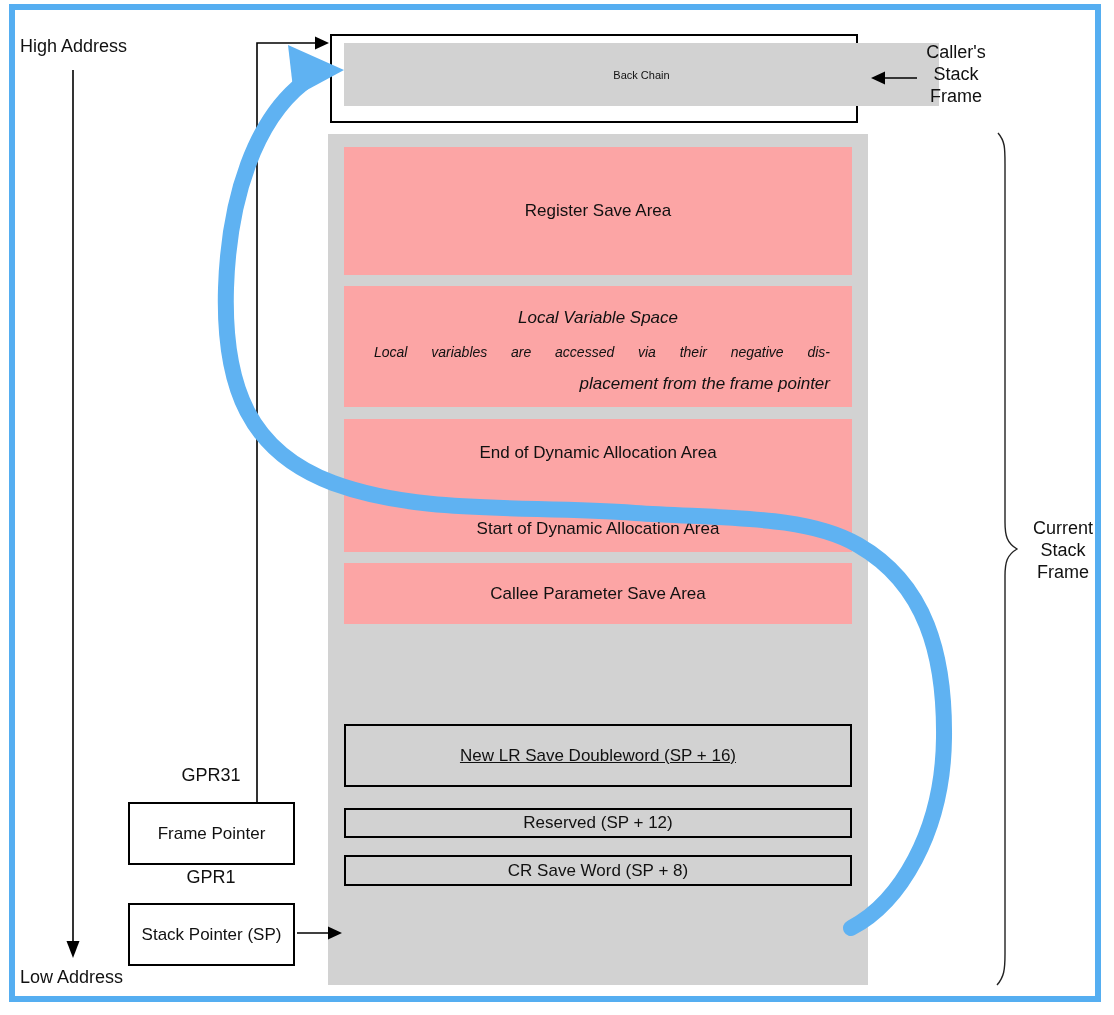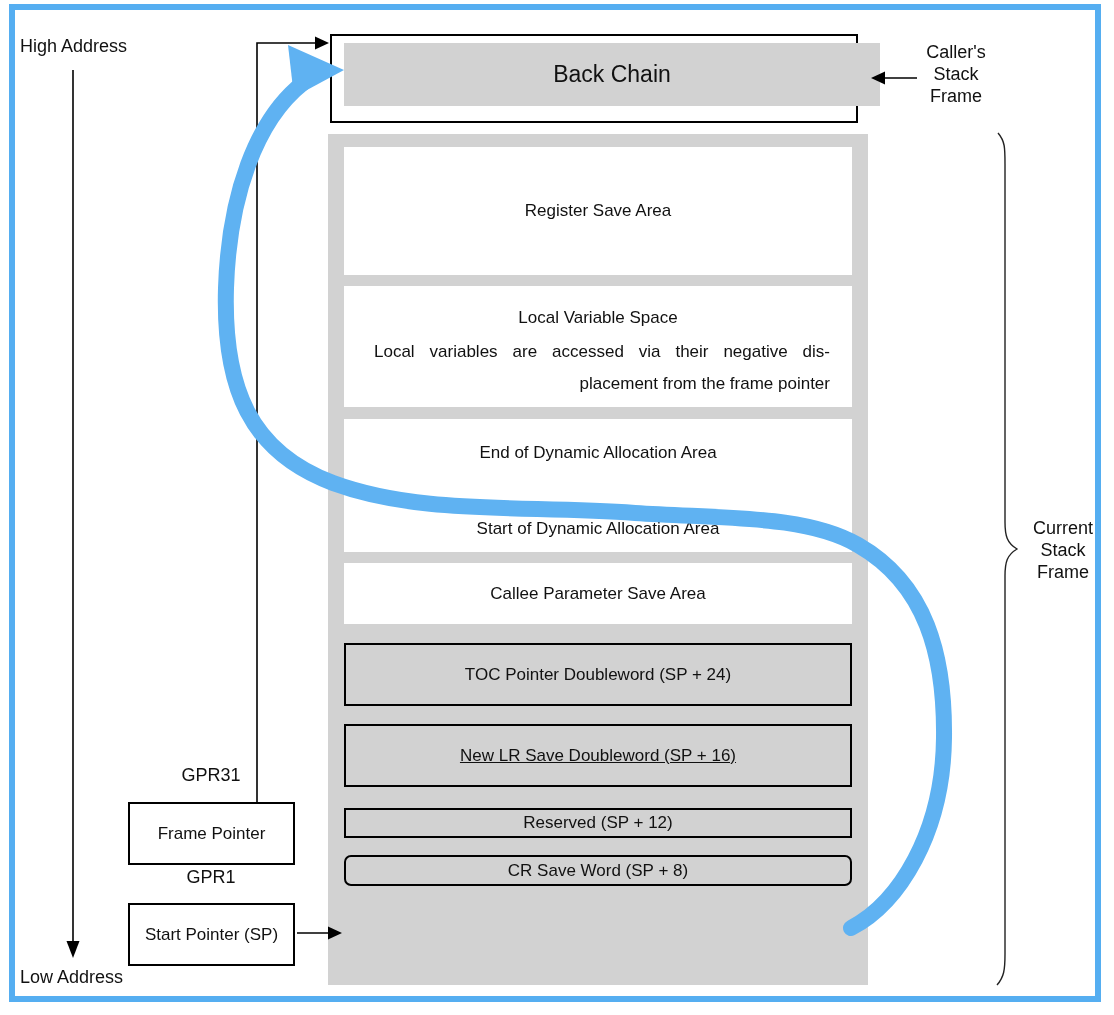--- a/index.html
+++ b/index.html
@@ -12,50 +12,50 @@
     border:6px solid #55aef1;box-sizing:border-box;
   }
   .lbl{position:absolute;font-size:18px;line-height:21px;white-space:nowrap;}
   .lbl-center{text-align:center;white-space:normal;}
   
   .backchain-outer{
     position:absolute;left:330px;top:34px;width:528px;height:89px;
     background:#fff;border:2px solid #000;box-sizing:border-box;
   }
   .backchain-inner{
-    position:absolute;left:12px;top:7px;width:536px;height:63px;
+    position:absolute;left:12px;top:7px;width:595px;height:63px;
     background:#d2d2d2;display:flex;align-items:center;justify-content:center;
-    font-size:23px;
+    font-size:11px;
   }
   
   .stack-container{
     position:absolute;left:328px;top:134px;width:540px;height:851px;
     background:#d2d2d2;
   }
   .slot{
     position:absolute;left:16px;width:508px;box-sizing:border-box;
     display:flex;align-items:center;justify-content:center;
     font-size:17px;text-align:center;
   }
-  .slot.white{background:#ffffff;}
+  .slot.white{background:#fca5a5;}
   .slot.grayb{background:#d2d2d2;border:2px solid #000;}
   .slot-register{top:13px;height:128px;}
-  .slot-local{top:152px;height:121px;display:block;text-align:left;}
+  .slot-local{top:152px;height:121px;display:block;text-align:left;font-style:italic;}
   .slot-local .lv-title{margin-top:22px;text-align:center;font-size:17px;line-height:20px;}
-  .slot-local .lv-line1{margin:14px 22px 1px 30px;font-size:17px;line-height:20px;
+  .slot-local .lv-line1{margin:14px 22px 1px 30px;font-size:14px;line-height:20px;
       text-align:justify;text-align-last:justify;}
   .slot-local .lv-line2{margin:12px 22px 0 30px;font-size:17px;line-height:20px;text-align:right;}
   .slot-dynamic{top:285px;height:133px;display:block;}
   .slot-dynamic .dyn-end{position:absolute;left:0;right:0;top:24px;text-align:center;font-size:17px;}
   .slot-dynamic .dyn-start{position:absolute;left:0;right:0;bottom:13px;text-align:center;font-size:17px;}
   .slot-callee{top:429px;height:61px;}
   .slot-toc{top:509px;height:63px;}
   .slot-newlr{top:590px;height:63px;text-decoration:underline;}
   .slot-reserved{top:674px;height:30px;}
-  .slot-crsave{top:721px;height:31px;border-radius:7px;}
+  .slot-crsave{top:721px;height:31px;}
   .slot-updated{top:769px;height:64px;}
   
   .reg-box{
     position:absolute;left:128px;width:167px;height:63px;background:#fff;
     border:2px solid #000;box-sizing:border-box;
     display:flex;align-items:center;justify-content:center;font-size:17px;text-align:center;
   }
   .svg-overlay{position:absolute;left:0;top:0;width:1114px;height:1015px;pointer-events:none;}
 </style>
 </head>
@@ -88,34 +88,33 @@
       <div class="lv-line2">placement from the frame pointer</div>
     </div>
 
     <div class="slot white slot-dynamic">
       <div class="dyn-end">End of Dynamic Allocation Area</div>
       <div class="dyn-start">Start of Dynamic Allocation Area</div>
     </div>
 
     <div class="slot white slot-callee">Callee Parameter Save Area</div>
 
-    <div class="slot grayb slot-toc">TOC Pointer Doubleword (SP + 24)</div>
 
     <div class="slot grayb slot-newlr">New LR Save Doubleword (SP + 16)</div>
 
     <div class="slot grayb slot-reserved">Reserved (SP + 12)</div>
 
     <div class="slot grayb slot-crsave">CR Save Word (SP + 8)</div>
 
   </div>
 
   <div class="lbl" style="left:161px;top:765px;width:100px;text-align:center;">GPR31</div>
   <div class="reg-box" style="top:802px;">Frame Pointer</div>
   <div class="lbl" style="left:161px;top:867px;width:100px;text-align:center;">GPR1</div>
-  <div class="reg-box" style="top:903px;">Start Pointer (SP)</div>
+  <div class="reg-box" style="top:903px;">Stack Pointer (SP)</div>
 
   <div class="lbl lbl-center" style="left:1020px;top:517px;width:86px;line-height:22px;">
     <div>Current</div>
     <div>Stack</div>
     <div>Frame</div>
   </div>
 
   <svg class="svg-overlay" viewBox="0 0 1114 1015">
 
     <g>

